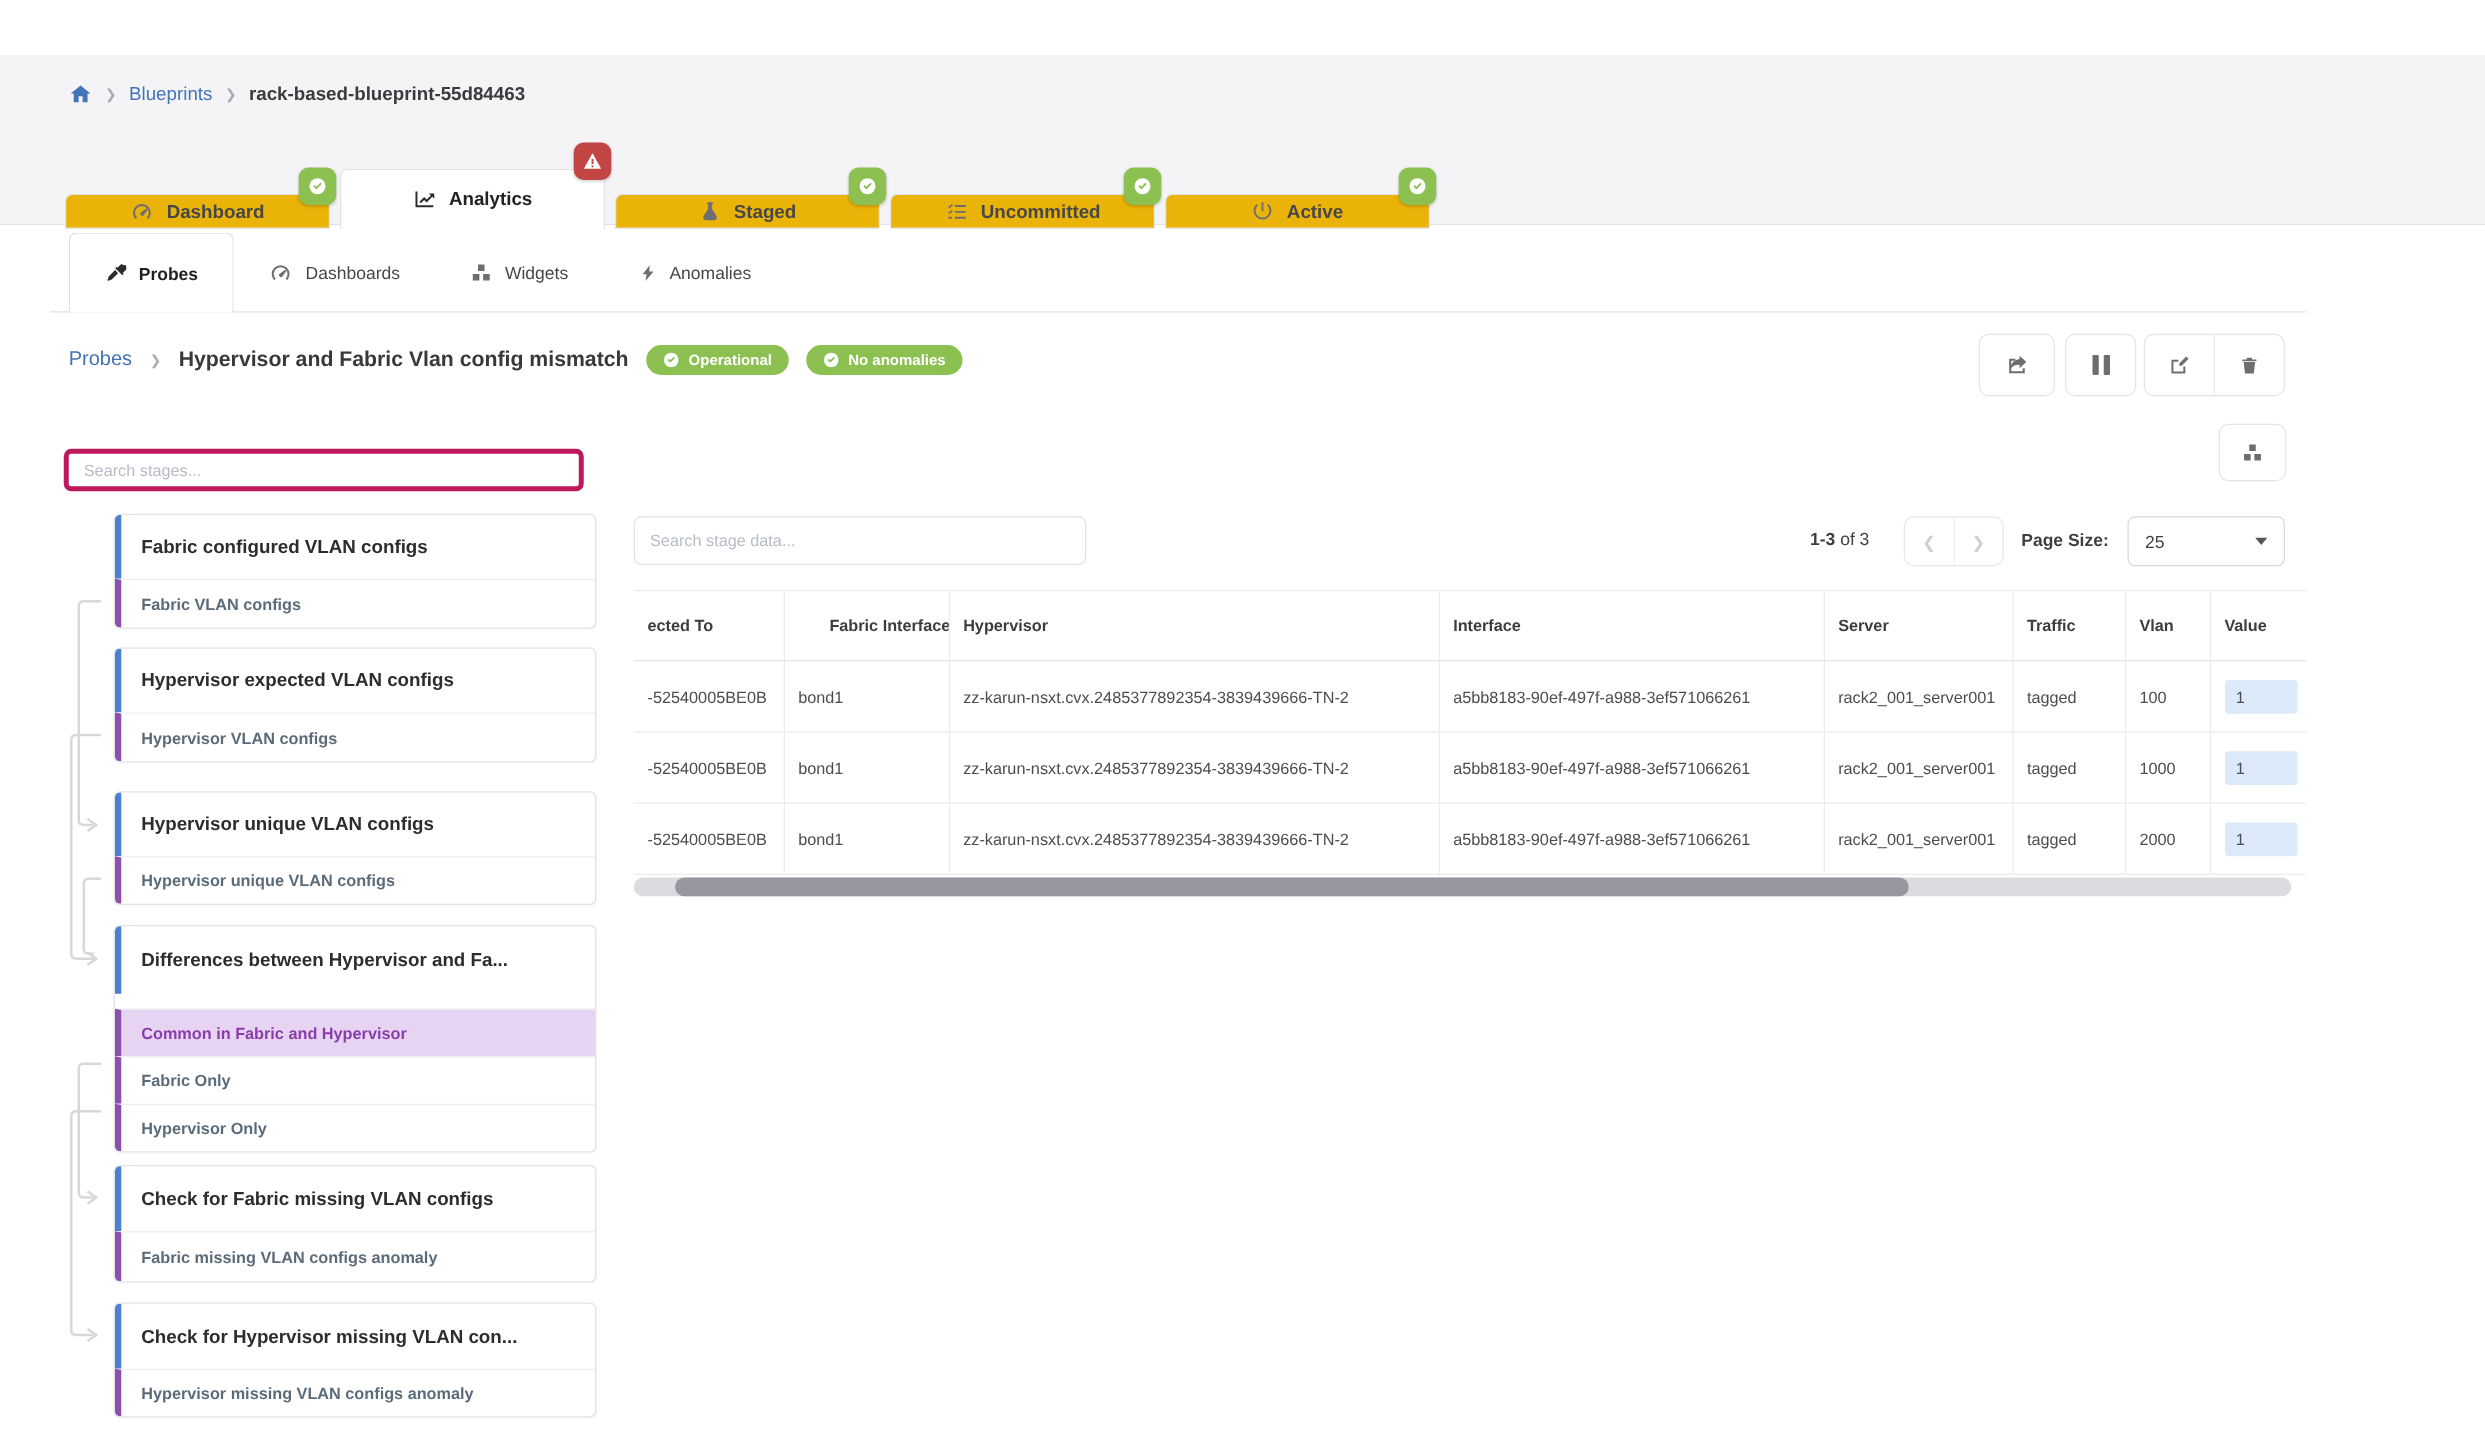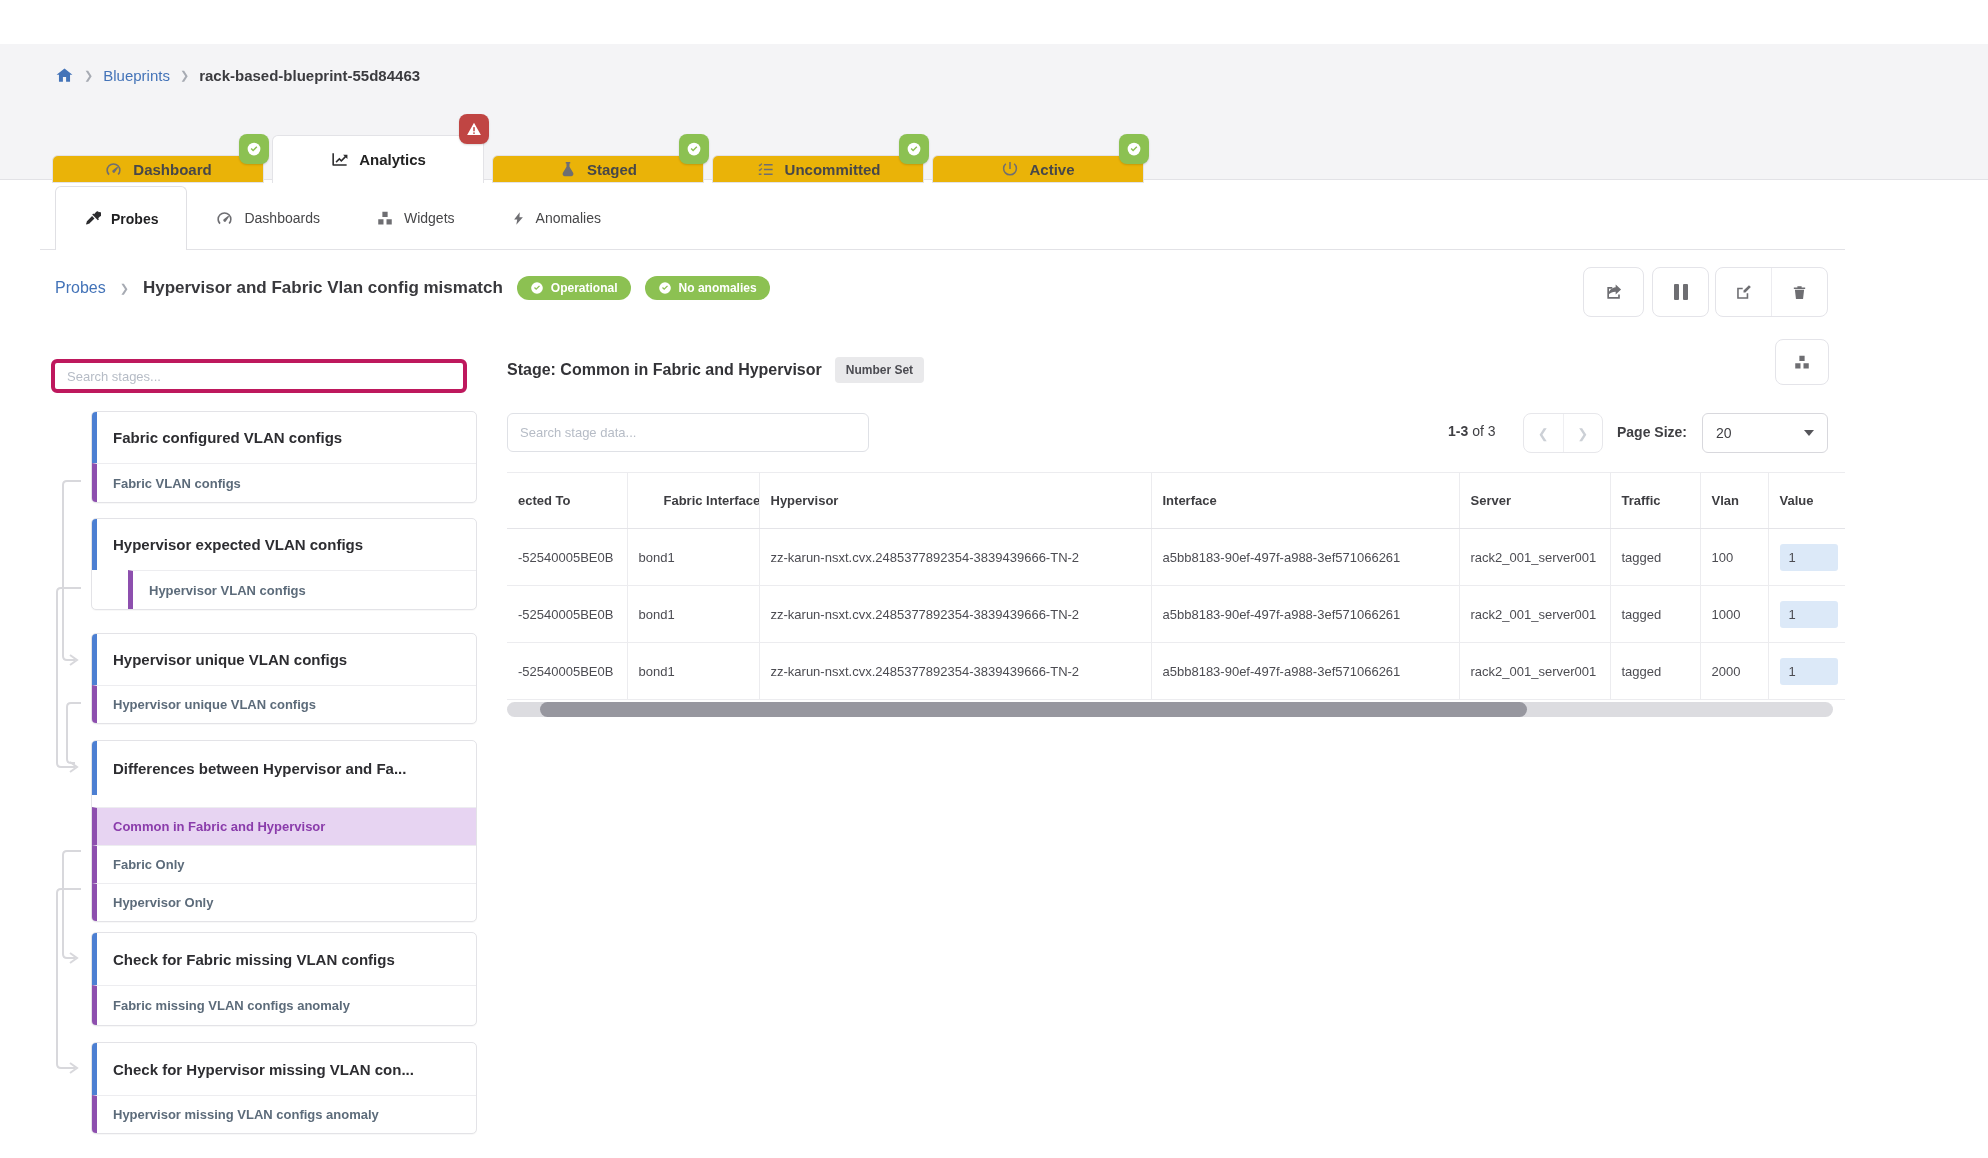--- a/index.html
+++ b/index.html
@@ -302,21 +302,21 @@
         <path d="M19 704 L26 709 L19 714"></path>
       </g>
     </svg>
     <div id="stage-list">
         <div class="stage-card" style="top: 52px;">
           <div class="stage-title" style="height: 51px;">Fabric configured VLAN configs</div>
           <div class="stage-sub" style="height: 39px;">Fabric VLAN configs</div>
         </div>
         <div class="stage-card" style="top: 159px;">
           <div class="stage-title" style="height: 51px;">Hypervisor expected VLAN configs</div>
-          <div class="stage-sub" style="height: 39px; margin-left: 36px;">Hypervisor VLAN configs</div>
+          <div class="stage-sub" style="height: 39px;">Hypervisor VLAN configs</div>
         </div>
         <div class="stage-card" style="top: 274px;">
           <div class="stage-title" style="height: 51px;">Hypervisor unique VLAN configs</div>
           <div class="stage-sub" style="height: 38px;">Hypervisor unique VLAN configs</div>
         </div>
         <div class="stage-card" style="top: 381px;">
           <div class="stage-title" style="height: 54px;">Differences between Hypervisor and Fa...</div>
           <div class="stage-sub selected" style="height: 38px; margin-top: 12px;">Common in Fabric and Hypervisor</div>
           <div class="stage-sub" style="height: 38px;">Fabric Only</div>
           <div class="stage-sub" style="height: 38px;">Hypervisor Only</div>
@@ -326,41 +326,37 @@
           <div class="stage-sub" style="height: 40px;">Fabric missing VLAN configs anomaly</div>
         </div>
         <div class="stage-card" style="top: 683px;">
           <div class="stage-title" style="height: 52px;">Check for Hypervisor missing VLAN con...</div>
           <div class="stage-sub" style="height: 38px;">Hypervisor missing VLAN configs anomaly</div>
         </div>
       </div>
   </div>
 
   <div class="abs panel">
-    <div class="panel-head">
-      <span class="stage-heading">Stage: Common in Fabric and Hypervisor</span>
-      <span class="type-badge">Number Set</span>
-    </div>
 
     <div class="controls">
       <input class="stage-search" placeholder="Search stage data..." style="">
       <span class="pag-range">
         <b>1-3</b>&nbsp;<span>of 3</span>
       </span>
       <div class="pager">
         <div class="pager-half">
           <span>❮</span>
         </div>
         <div class="pager-half">
           <span>❯</span>
         </div>
       </div>
       <span class="pagesize-label">Page Size:</span>
       <div class="pagesize-select">
-        <span>20</span>
+        <span>25</span>
         <span class="caret">
           <svg width="10" height="6" viewBox="0 0 10 6">
               <path d="M0 0h10L5 6z" fill="currentColor"></path>
             </svg>
         </span>
       </div>
     </div>
 
     <table class="datatable">
       <thead>

